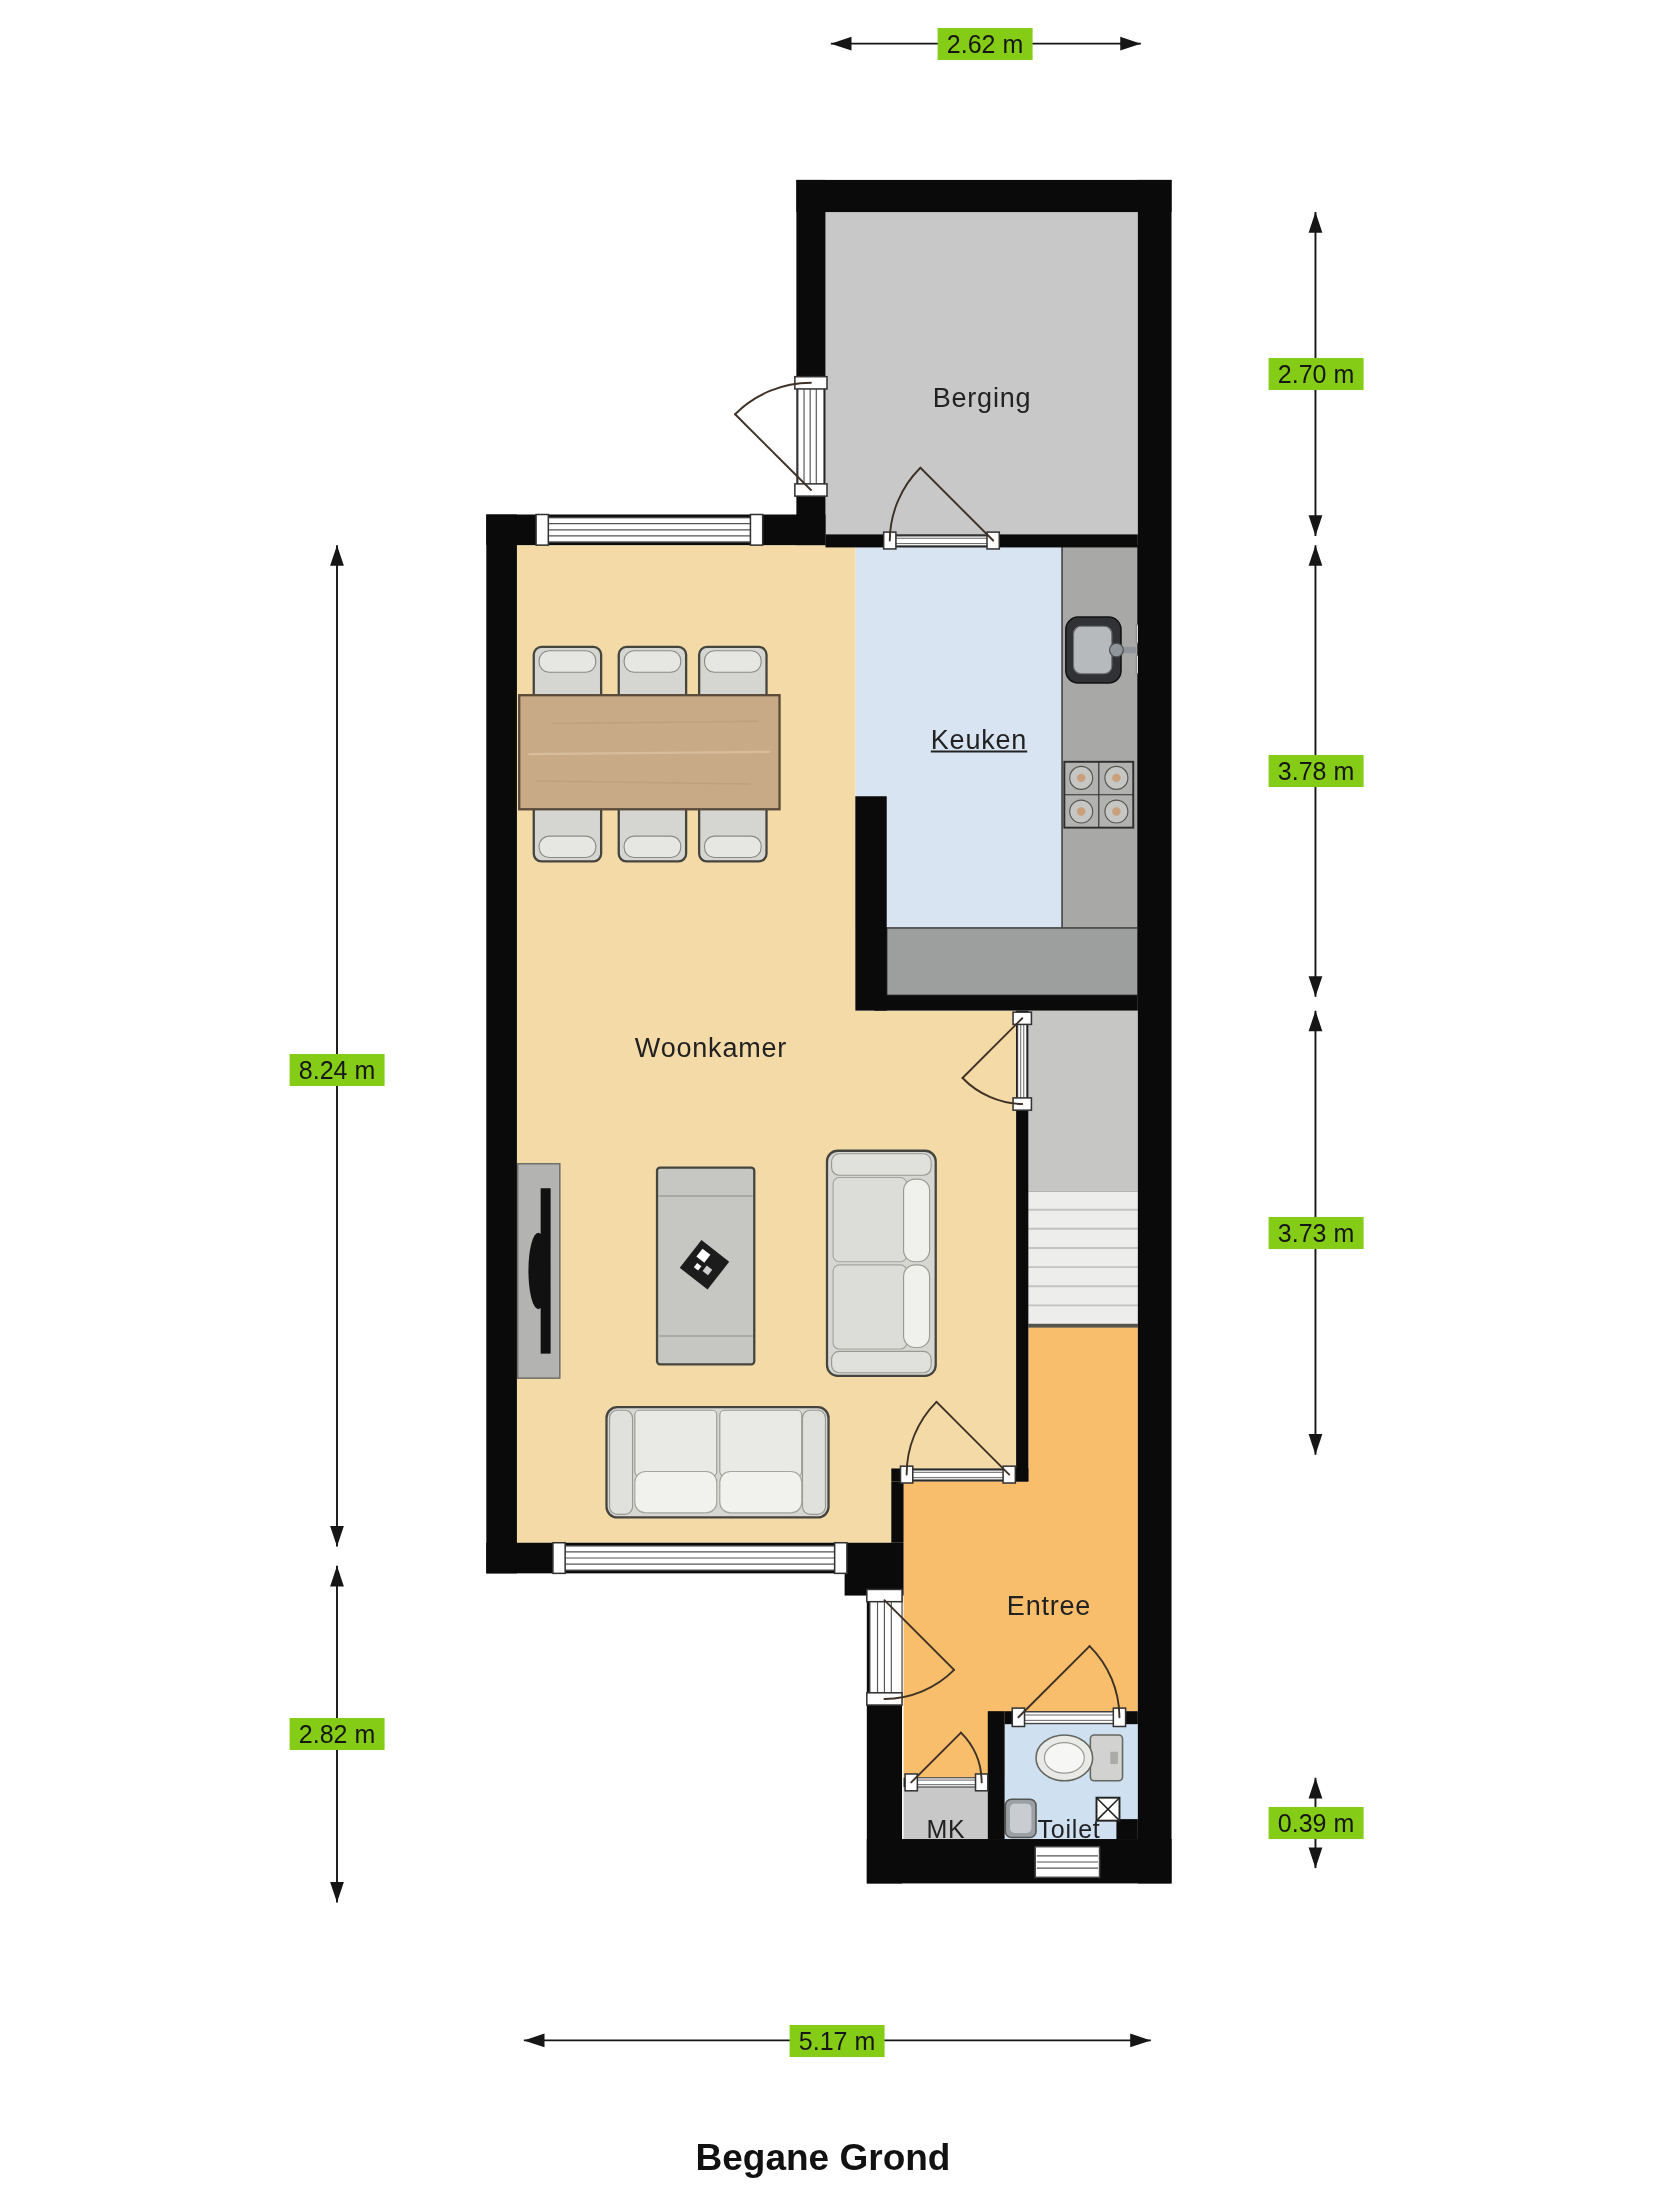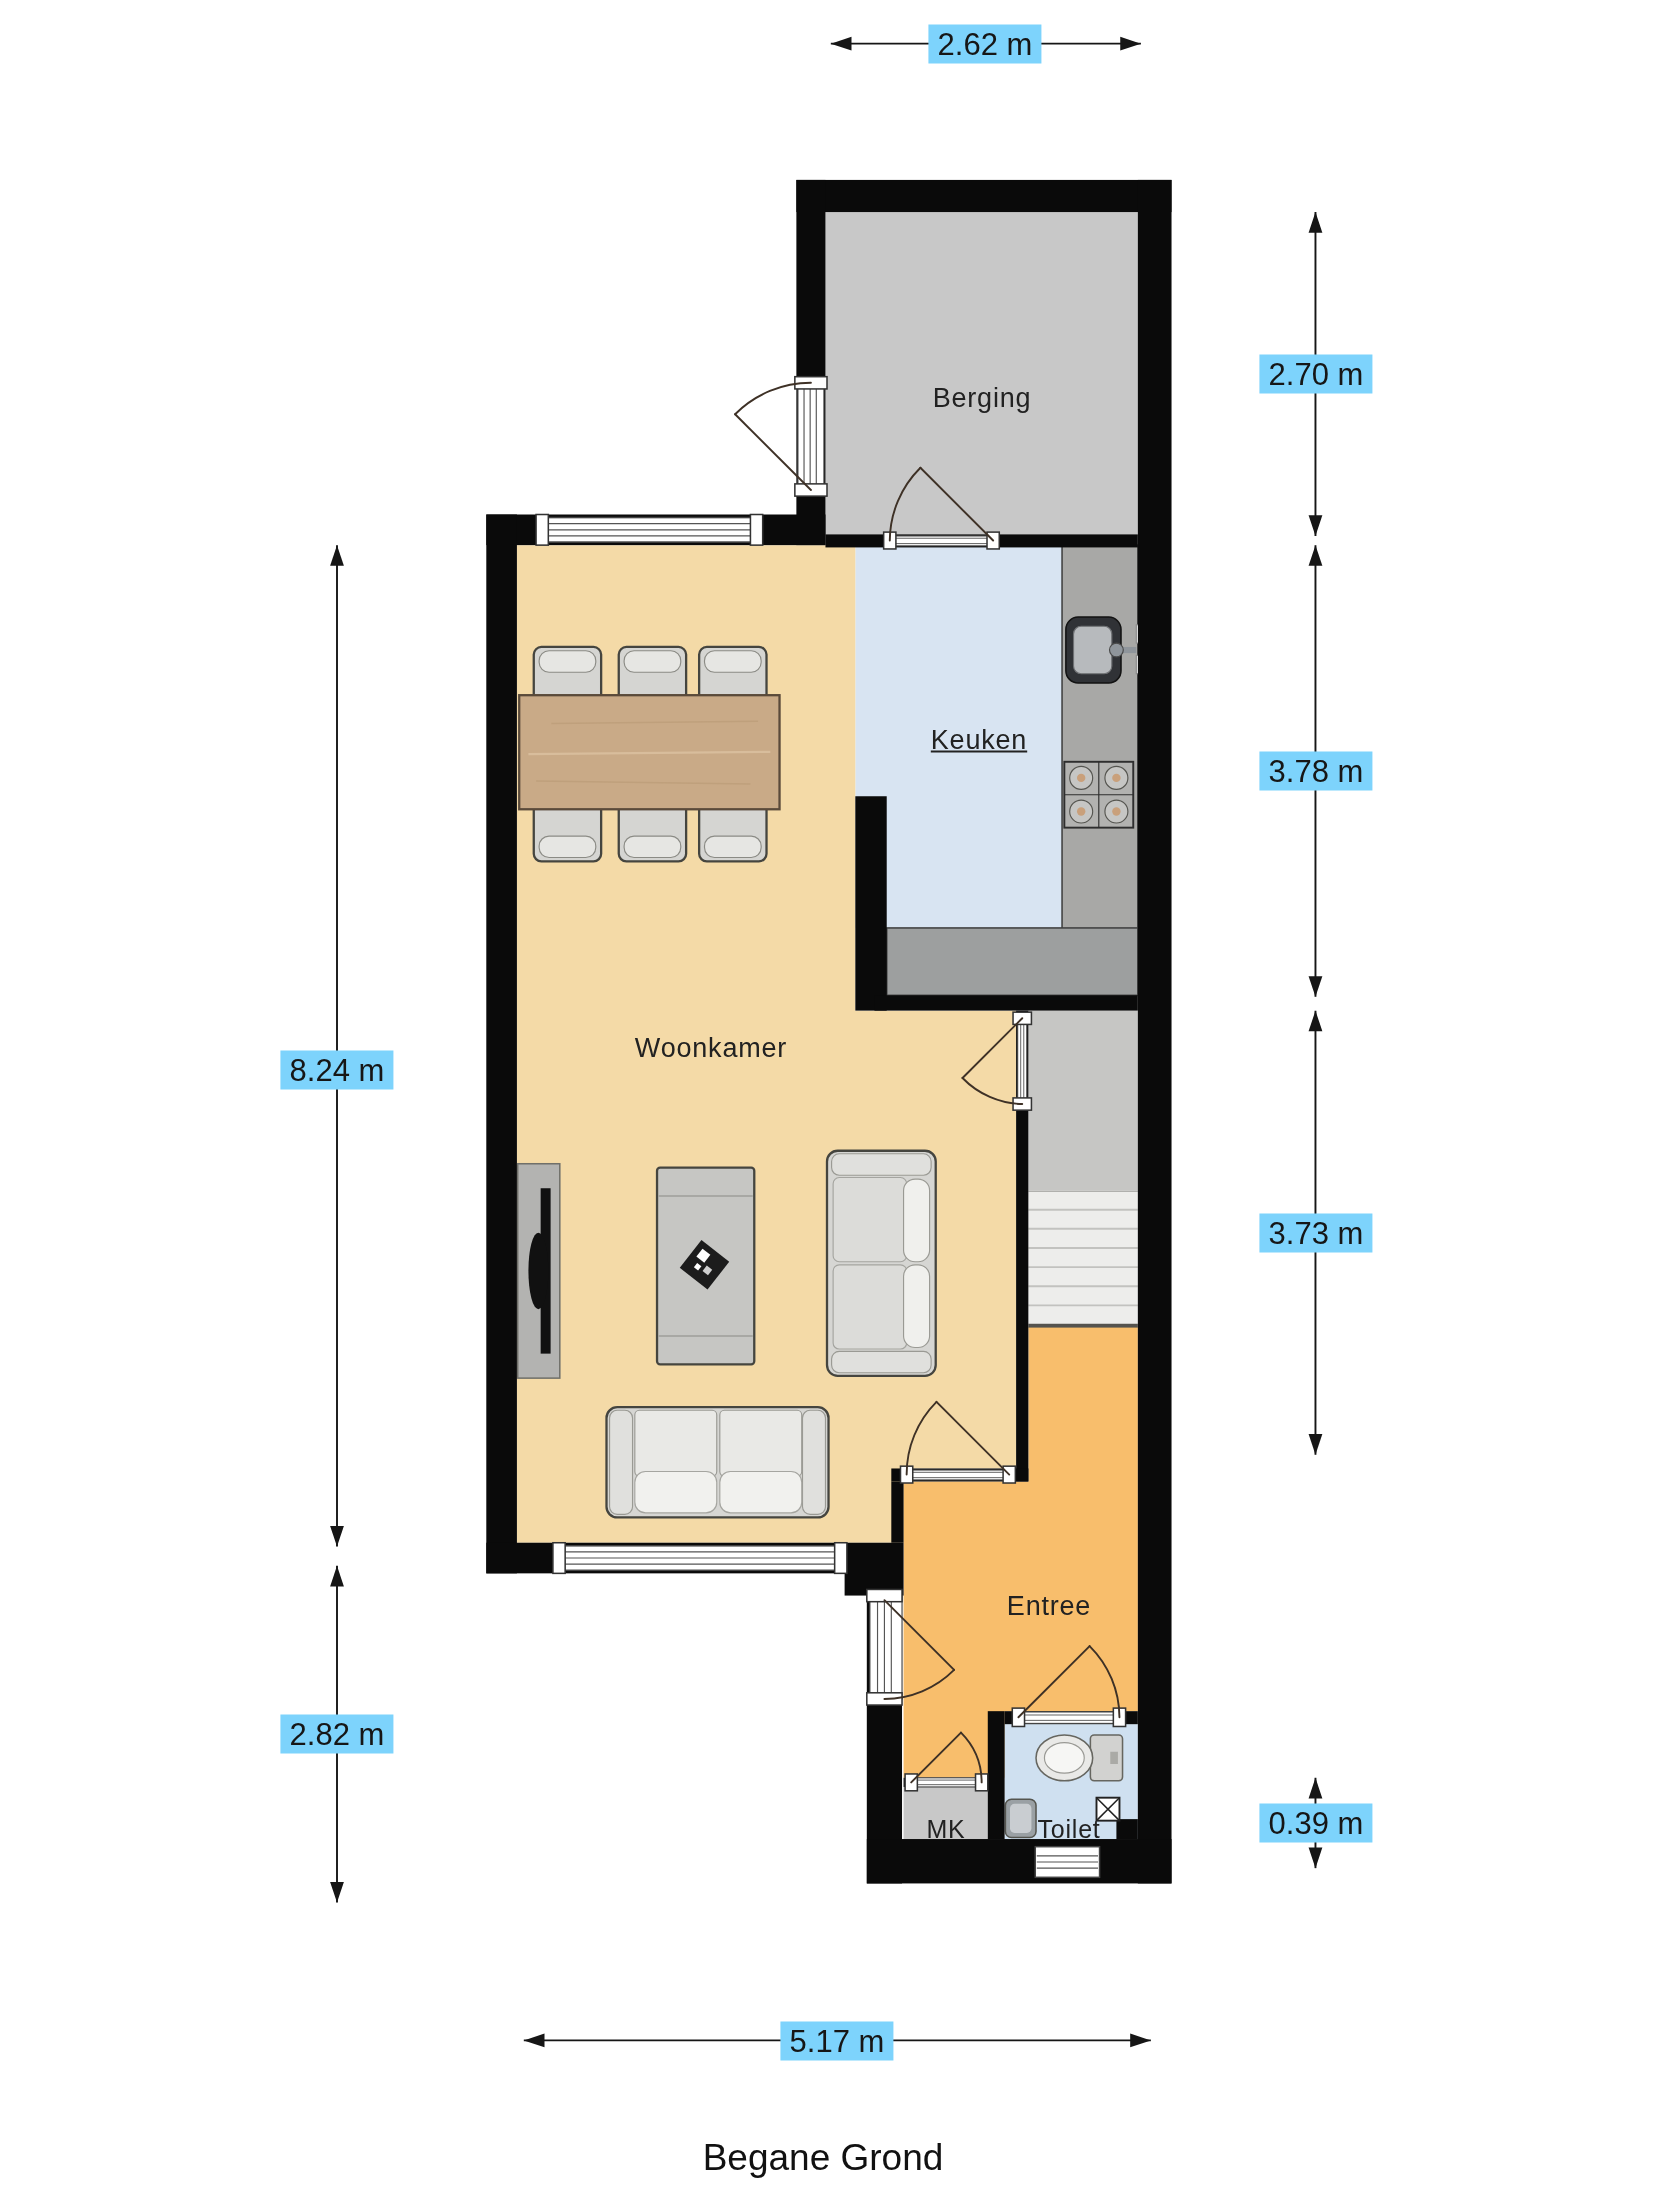--- a/index.html
+++ b/index.html
@@ -3,23 +3,23 @@
 <meta charset="utf-8">
 <style>
   html,body{margin:0;padding:0;background:#ffffff;}
   .canvas{position:relative;width:1654px;height:2205px;background:#ffffff;overflow:hidden;
           font-family:"Liberation Sans", sans-serif;}
   .canvas svg{position:absolute;left:0;top:0;}
   .lbl{position:absolute;transform:translate(-50%,-50%);white-space:nowrap;color:#222;
        font-size:27px;letter-spacing:0.8px;}
   .lbl.small{font-size:25px;}
   .dim{position:absolute;transform:translate(-50%,-50%);white-space:nowrap;color:#161616;
-       font-size:31px;background:#7dd3fc;padding:1.5px 9.2px;}
+       font-size:25px;background:#84cc16;padding:1.5px 9.2px;}
   .title{position:absolute;transform:translate(-50%,-50%);white-space:nowrap;color:#111;
-       font-size:37px;}
+       font-size:37px;font-weight:bold;}
 </style>
 </head>
 <body>
 
 <div class="canvas">
 
 <svg width="1654" height="2205" viewBox="0 0 2160 2880">
 
   <g>
     <rect x="1078" y="277" width="408" height="423" fill="#c8c8c8"></rect>

